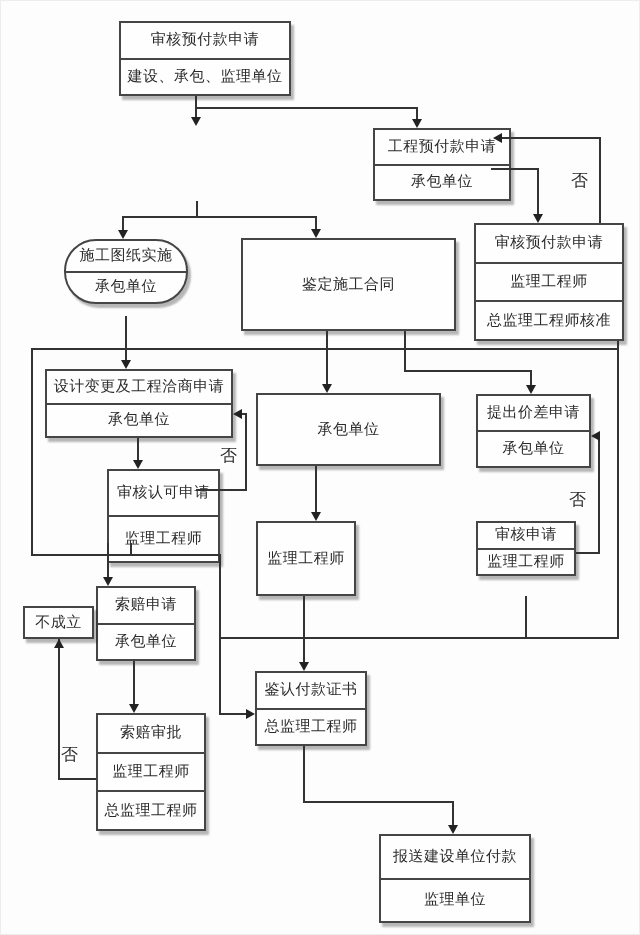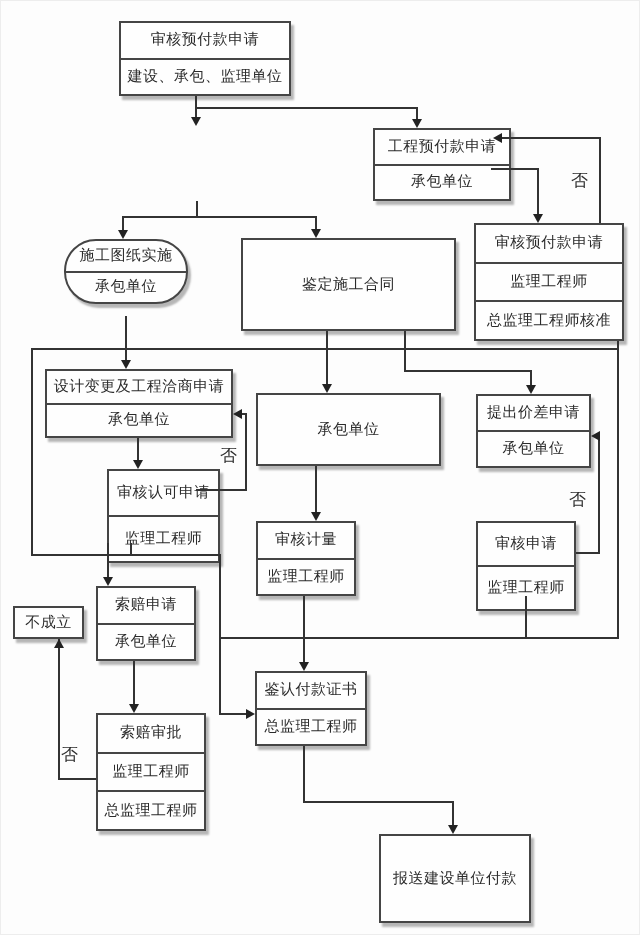--- a/index.html
+++ b/index.html
@@ -74,51 +74,51 @@
     <div class="row">提出价差申请</div>
     <div class="row">承包单位</div>
   </div>
 
   <div class="node" style="left:82px;top:468px;width:113px;height:94px;margin-left:24px;">
     <div class="row">审核认可申请</div>
     <div class="row">监理工程师</div>
   </div>
 
   <div class="node" style="left:255px;top:520px;width:100px;height:75px;">
-    <div class="row">审核计量</div>
-    <div class="row">监理工程师</div>
-  </div>
-
-  <div class="node" style="left:475px;top:520px;width:100px;height:90px;justify-content:center;">
+    <div class="row">监理工程师</div>
+  </div>
+
+  <div class="node" style="left:475px;top:520px;width:100px;height:55px;justify-content:center;">
     <div class="row">审核申请</div>
     <div class="row">监理工程师</div>
   </div>
 
   <div class="node" style="left:95px;top:585px;width:100px;height:75px;">
     <div class="row">索赔申请</div>
     <div class="row">承包单位</div>
   </div>
 
-  <div class="node" style="left:12px;top:605px;width:71px;height:33px;">
+  <div class="node" style="left:22px;top:605px;width:71px;height:33px;">
     <div class="row">不成立</div>
   </div>
 
   <div class="node" style="left:95px;top:712px;width:110px;height:118px;">
     <div class="row">索赔审批</div>
     <div class="row">监理工程师</div>
     <div class="row">总监理工程师</div>
   </div>
 
   <div class="node" style="left:254px;top:670px;width:112px;height:75px;">
     <div class="row">鉴认付款证书</div>
     <div class="row">总监理工程师</div>
   </div>
 
   <div class="node" style="left:378px;top:833px;width:152px;height:89px;">
     <div class="row">报送建设单位付款</div>
+    <div class="row">监理单位</div>
   </div>
 
   <div class="vl" style="left:194px;top:95px;height:12px;"></div>
   <div class="hl" style="left:194px;top:106px;width:223px;"></div>
   <div class="vl" style="left:194px;top:106px;height:11px;"></div>
   <div class="ar down" style="left:190px;top:116px;"></div>
   <div class="vl" style="left:415px;top:106px;height:13px;"></div>
   <div class="ar down" style="left:411px;top:118px;"></div>
 
   <div class="vl" style="left:195px;top:200px;height:16px;"></div>

